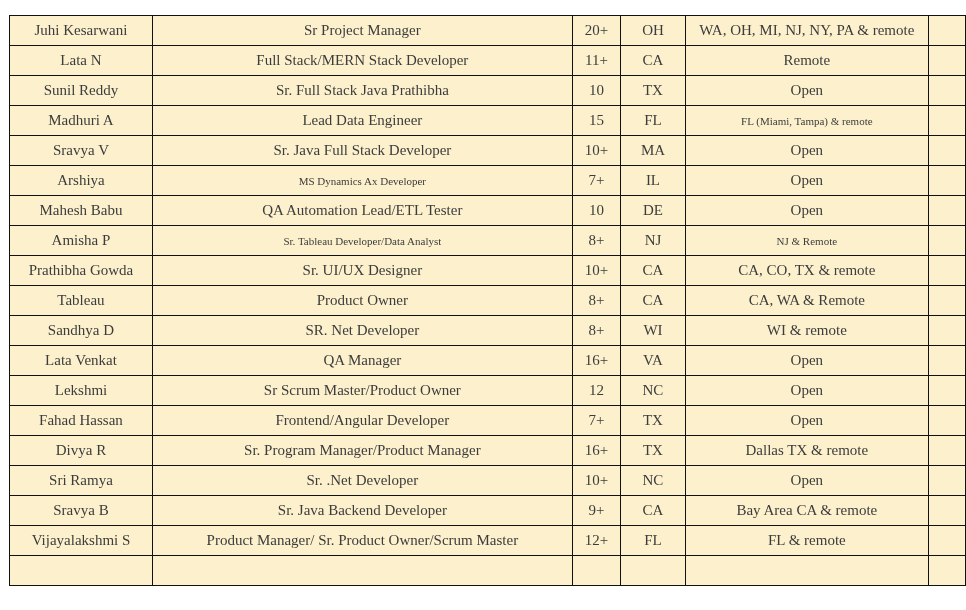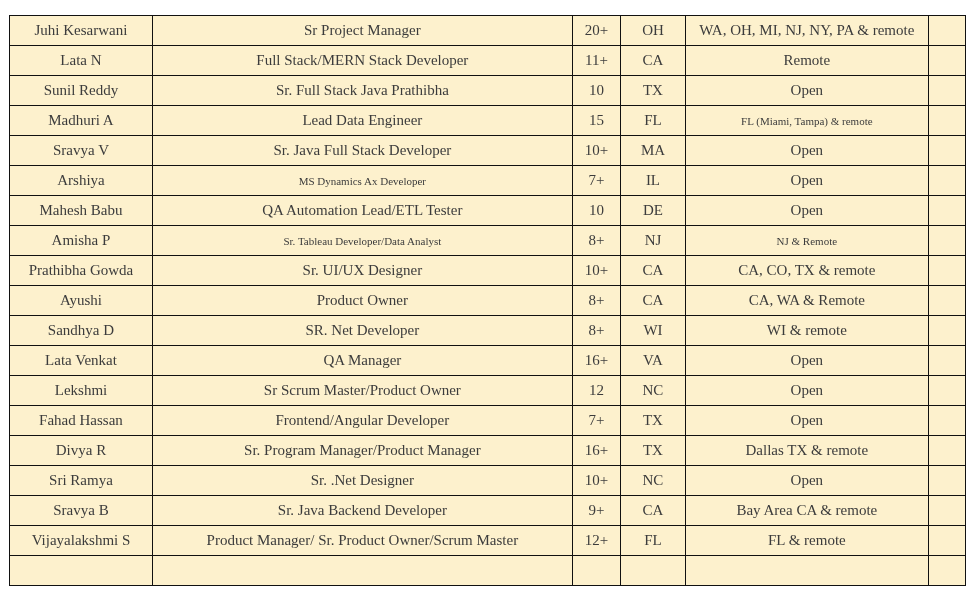--- a/index.html
+++ b/index.html
@@ -116,21 +116,21 @@
   </tr>
         <tr>
     <td>Prathibha Gowda</td>
     <td>Sr. UI/UX Designer</td>
     <td>10+</td>
     <td>CA</td>
     <td>CA, CO, TX &amp; remote</td>
     <td></td>
   </tr>
         <tr>
-    <td>Ayushi</td>
+    <td>Tableau</td>
     <td>Product Owner</td>
     <td>8+</td>
     <td>CA</td>
     <td>CA, WA &amp; Remote</td>
     <td></td>
   </tr>
         <tr>
     <td>Sandhya D</td>
     <td>SR. Net Developer</td>
     <td>8+</td>
@@ -165,21 +165,21 @@
         <tr>
     <td>Divya R</td>
     <td>Sr. Program Manager/Product Manager</td>
     <td>16+</td>
     <td>TX</td>
     <td>Dallas TX &amp; remote</td>
     <td></td>
   </tr>
         <tr>
     <td>Sri Ramya</td>
-    <td>Sr. .Net Designer</td>
+    <td>Sr. .Net Developer</td>
     <td>10+</td>
     <td>NC</td>
     <td>Open</td>
     <td></td>
   </tr>
         <tr>
     <td>Sravya B</td>
     <td>Sr. Java Backend Developer</td>
     <td>9+</td>
     <td>CA</td>

